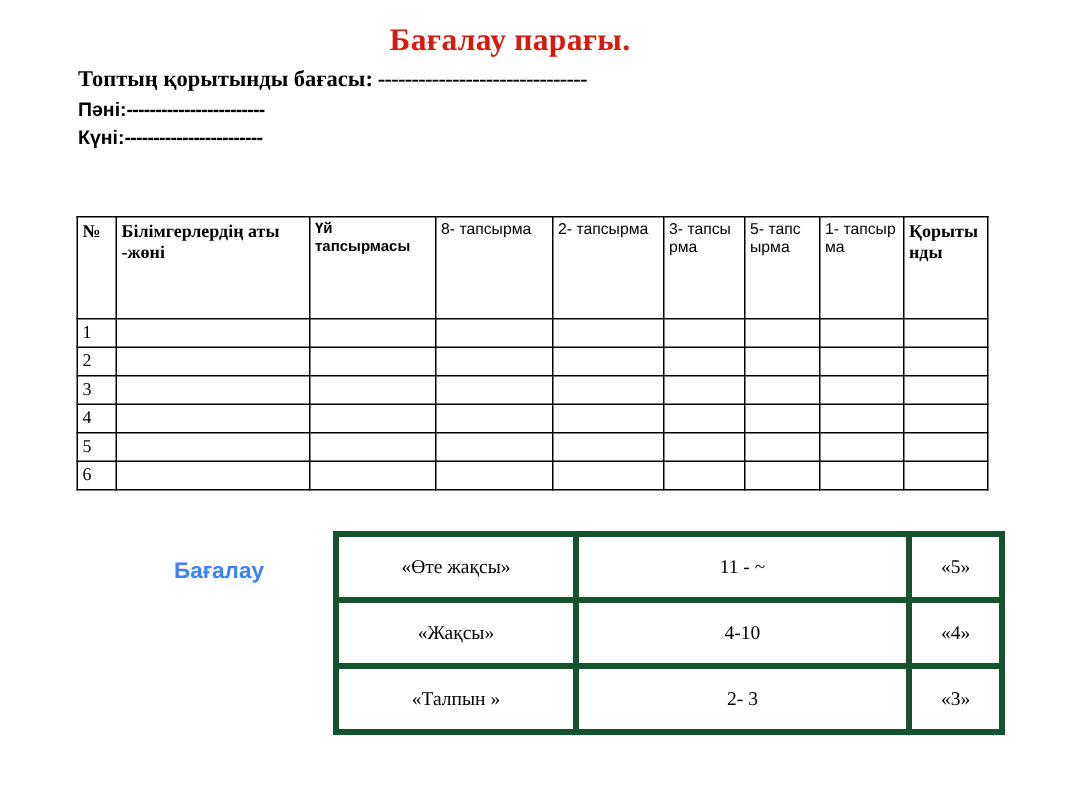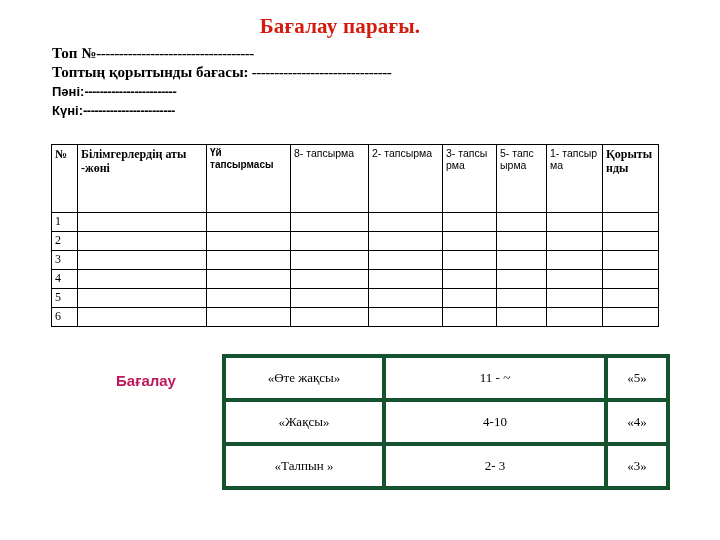--- a/index.html
+++ b/index.html
@@ -116,21 +116,21 @@
   .criteria-label {
     position: absolute;
     left: 76px;
     top: 371px;
     width: 140px;
     text-align: center;
     font-family: "Liberation Sans", sans-serif;
     font-weight: bold;
     font-size: 15px;
     line-height: 19px;
-    color: #be185d;
+    color: #3b82f6;
   }
 
   .criteria-table {
     position: absolute;
     left: 222px;
     top: 354px;
     width: 444px;
     border-collapse: collapse;
     table-layout: fixed;
   }
@@ -145,23 +145,20 @@
   .cc-name  { width: 160px; }
   .cc-range { width: 222px; }
   .cc-mark  { width: 62px; }
 </style>
 </head>
 <body>
 
 <div class="title">Бағалау парағы.</div>
 
 <div class="meta">
-  <div class="meta-line serif">
-    <span class="meta-label">Топ №</span><span class="meta-dashes">-----------------------------------</span>
-  </div>
   <div class="meta-line serif">
     <span class="meta-label">Топтың қорытынды бағасы:</span><span class="meta-dashes"> -------------------------------</span>
   </div>
   <div class="meta-line sans">
     <span class="meta-label">Пәні:</span><span class="meta-dashes">------------------------</span>
   </div>
   <div class="meta-line sans">
     <span class="meta-label">Күні:</span><span class="meta-dashes">------------------------</span>
   </div>
 </div>

